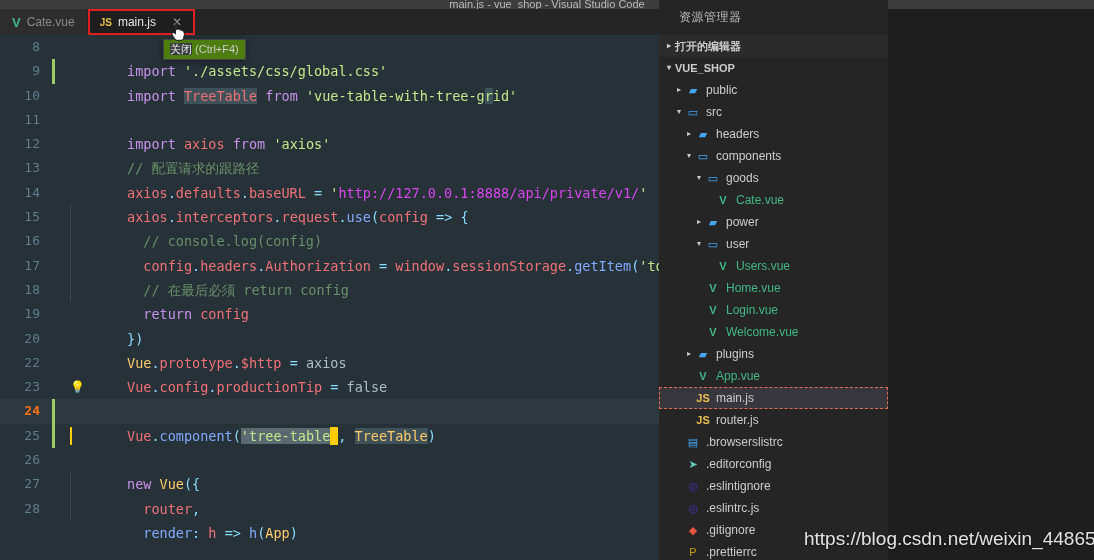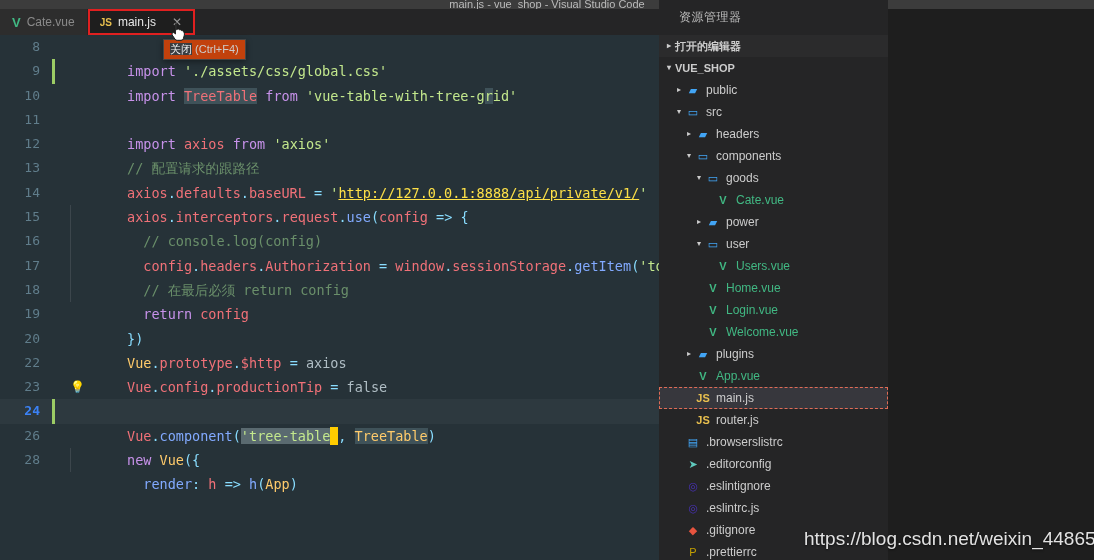--- a/index.html
+++ b/index.html
@@ -54,21 +54,21 @@
   }
   .tb-ico { width: 16px; height: 16px; color: #c5c5c5; display: block; }
 
   
   .cursor-hand {
     position: absolute; left: 170px; top: 20px; z-index: 30;
     width: 18px; height: 22px; pointer-events: none;
   }
   .tooltip {
     position: absolute; left: 163px; top: 39px; z-index: 29;
-    background: #c2410c; border: 1px solid #454545;
+    background: #4d7c0f; border: 1px solid #454545;
     color: #cccccc; font-size: 11px; padding: 2px 6px;
     white-space: nowrap; box-shadow: 0 2px 6px rgba(0,0,0,.4);
   }
   .tooltip .kw { color: #f0f0f0; background: #3a3d41; }
 
   
   .editor {
     position: absolute; left: 0; top: 35px; width: 865px; height: 525px;
     background: #263238;
     overflow: hidden;
@@ -80,21 +80,21 @@
   }
   .line {
     position: relative; height: 24.3px; line-height: 24.3px;
     white-space: pre; padding-left: 62px;
   }
   .line.active { background: rgba(255,255,255,0.035); }
   .ln {
     position: absolute; left: 0; top: 0; width: 40px;
     text-align: right; color: #607d8b; font-size: 13px;
   }
-  .line.active .ln { color: #3b82f6; font-weight: bold; }
+  .line.active .ln { color: #f97316; font-weight: bold; }
   .chg {
     position: absolute; left: 52px; top: 0; width: 3px; height: 24.3px;
     background: #9ccc65;
   }
   .iguide {
     position: absolute; left: 70px; top: 0; width: 1px; height: 24.3px;
     background: rgba(255,255,255,0.10);
   }
   .bulb {
     position: absolute; left: 70px; top: 3px; font-size: 12px; line-height: 18px;
@@ -104,21 +104,21 @@
   .t-kw   { color: #c792ea; }
   .t-key  { color: #f07178; }
   .t-str  { color: #c3e88d; }
   .t-cmt  { color: #6a8f6a; }
   .t-fn   { color: #82aaff; }
   .t-var  { color: #f07178; }
   .t-cls  { color: #ffcb6b; }
   .t-op   { color: #89ddff; }
   .t-pun  { color: #89ddff; }
   .t-plain{ color: #b0bec5; }
-  .t-link { color: #fde047; text-decoration: underline; }
+  .t-link { color: #d946ef; }
   .t-sel  { background: #5a6a70; }
   .t-occ  { background: #3f5259; }
   .caret  { display:inline-block; width: 8px; height: 18px; background: #ffcc00;
             vertical-align: -4px; }
   .caret-line {
     position: absolute; left: 70px; top: 3px; width: 2px; height: 18px;
     background: #ffcc00;
   }
 
   
@@ -289,25 +289,31 @@
       </div>
 
       <div class="line">
         <span class="ln">23</span><span class="bulb">💡</span>
       </div>
 
       <div class="line active">
         <span class="ln">24</span><span class="chg"></span><span class="t-key">Vue</span><span class="t-pun">.</span><span class="t-fn">component</span><span class="t-pun">(</span><span class="t-str t-sel">'</span><span class="t-str t-sel">tree-table</span><span class="caret"></span><span class="t-pun">,</span> <span class="t-cls t-occ">TreeTable</span><span class="t-pun">)</span>
       </div>
 
+      <div class="line">
+        <span class="ln">25</span><span class="chg"></span><span class="caret-line"></span>
+      </div>
 
       <div class="line">
         <span class="ln">26</span><span class="t-kw">new</span> <span class="t-cls">Vue</span><span class="t-pun">({</span>
       </div>
 
+      <div class="line">
+        <span class="ln">27</span><span class="iguide"></span>  <span class="t-key">router</span><span class="t-pun">,</span>
+      </div>
 
       <div class="line">
         <span class="ln">28</span><span class="iguide"></span>  <span class="t-fn">render</span><span class="t-pun">:</span> <span class="t-var">h</span> <span class="t-op">=&gt;</span> <span class="t-fn">h</span><span class="t-pun">(</span><span class="t-cls">App</span><span class="t-pun">)</span>
       </div>
 
     </div>
 
     <div class="minimap">
       <div class="mm-guide"></div>
       <div class="mm" style="top:28px;  left:4px; width:4px; height:22px; background:#4a9fe0;"></div>

